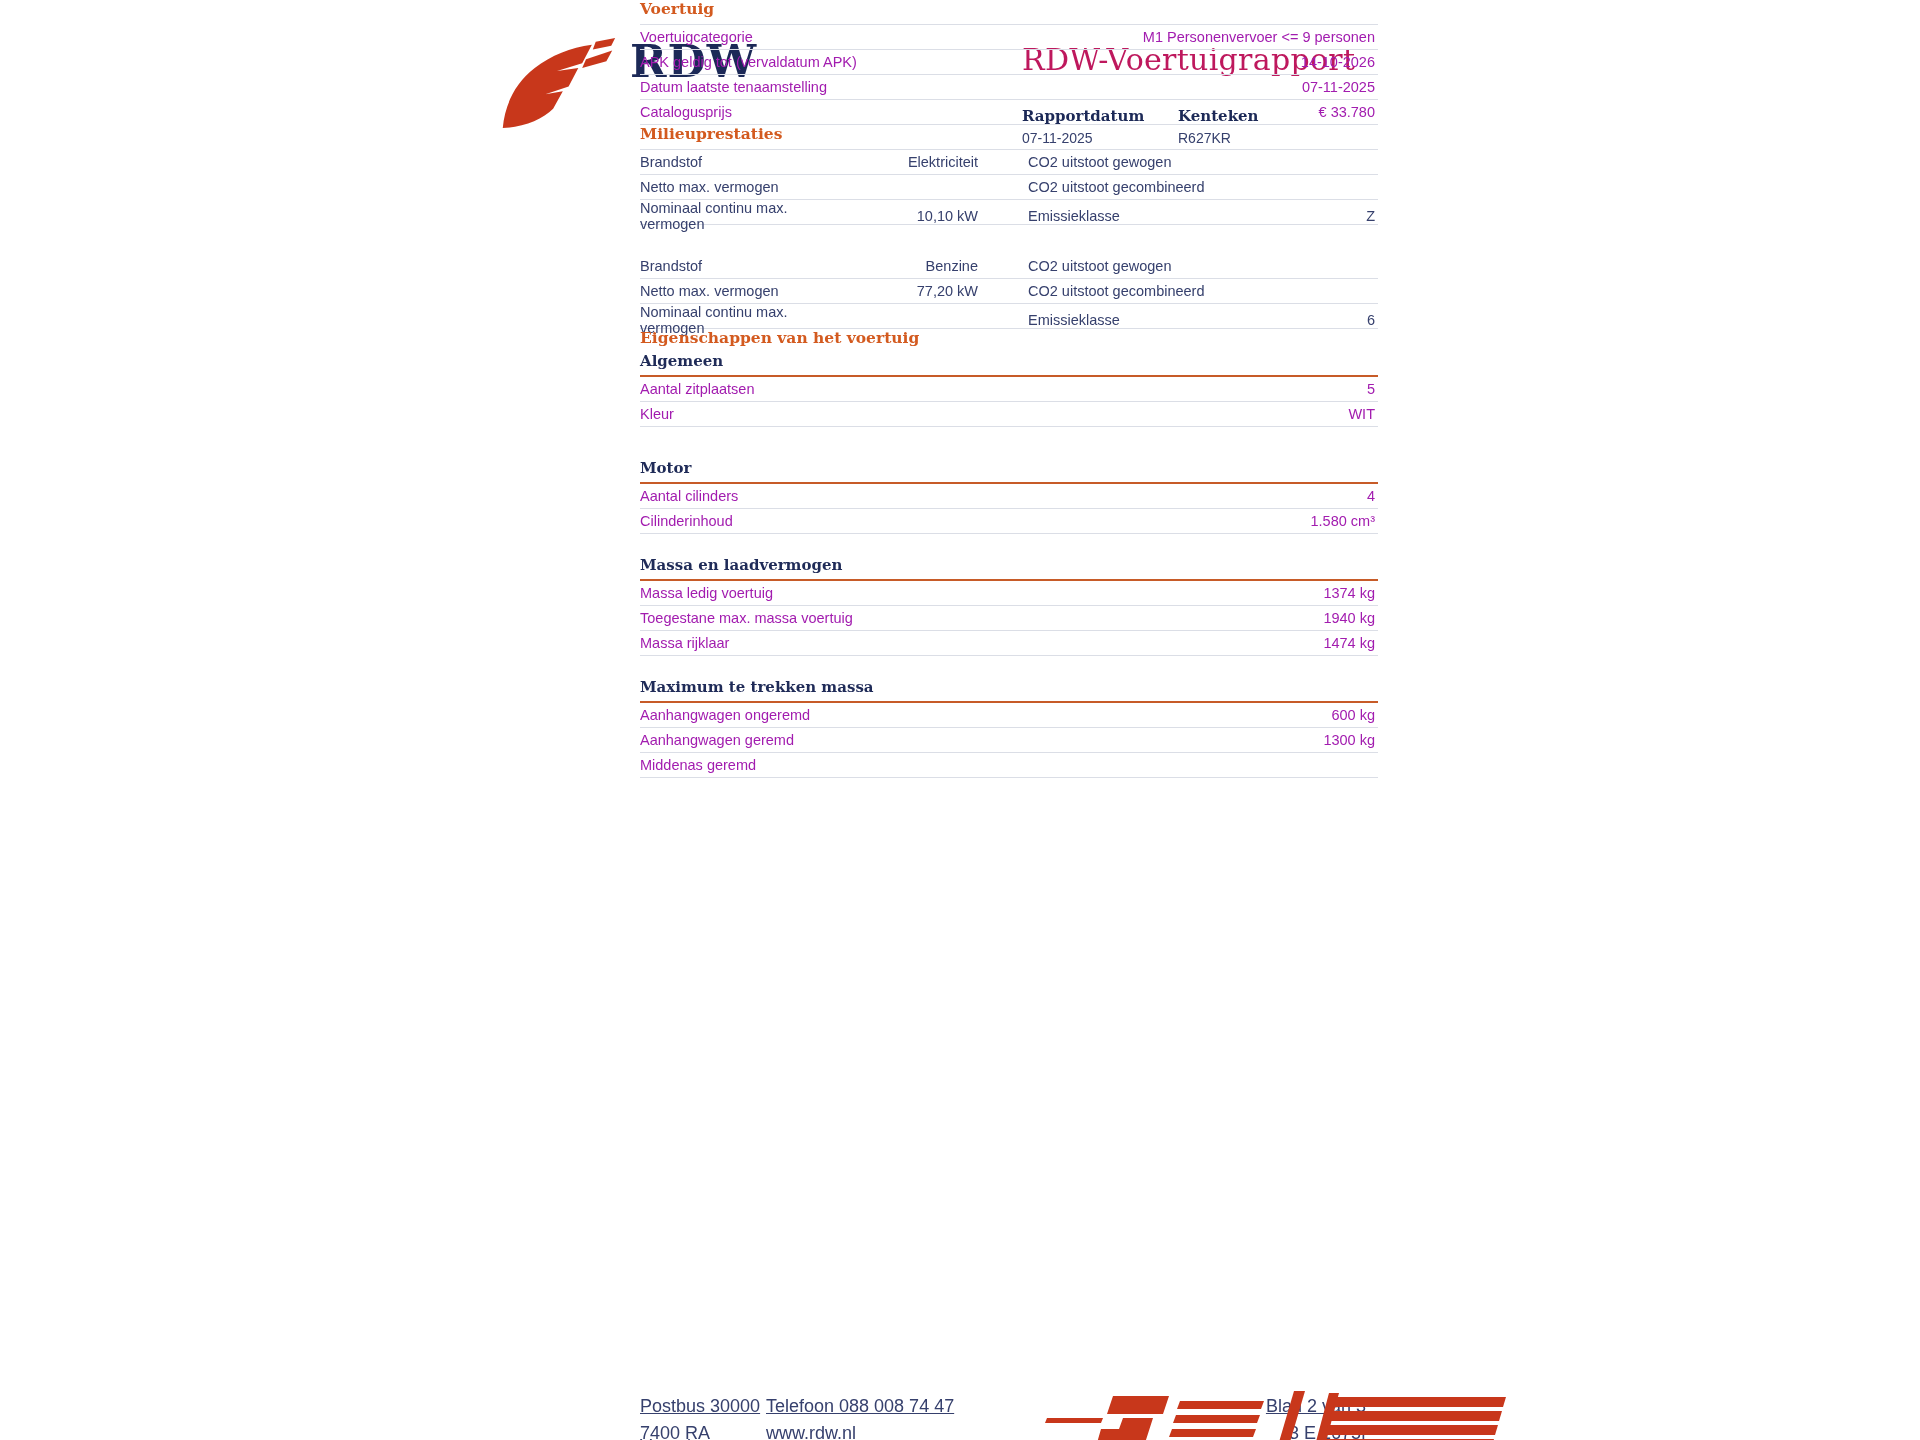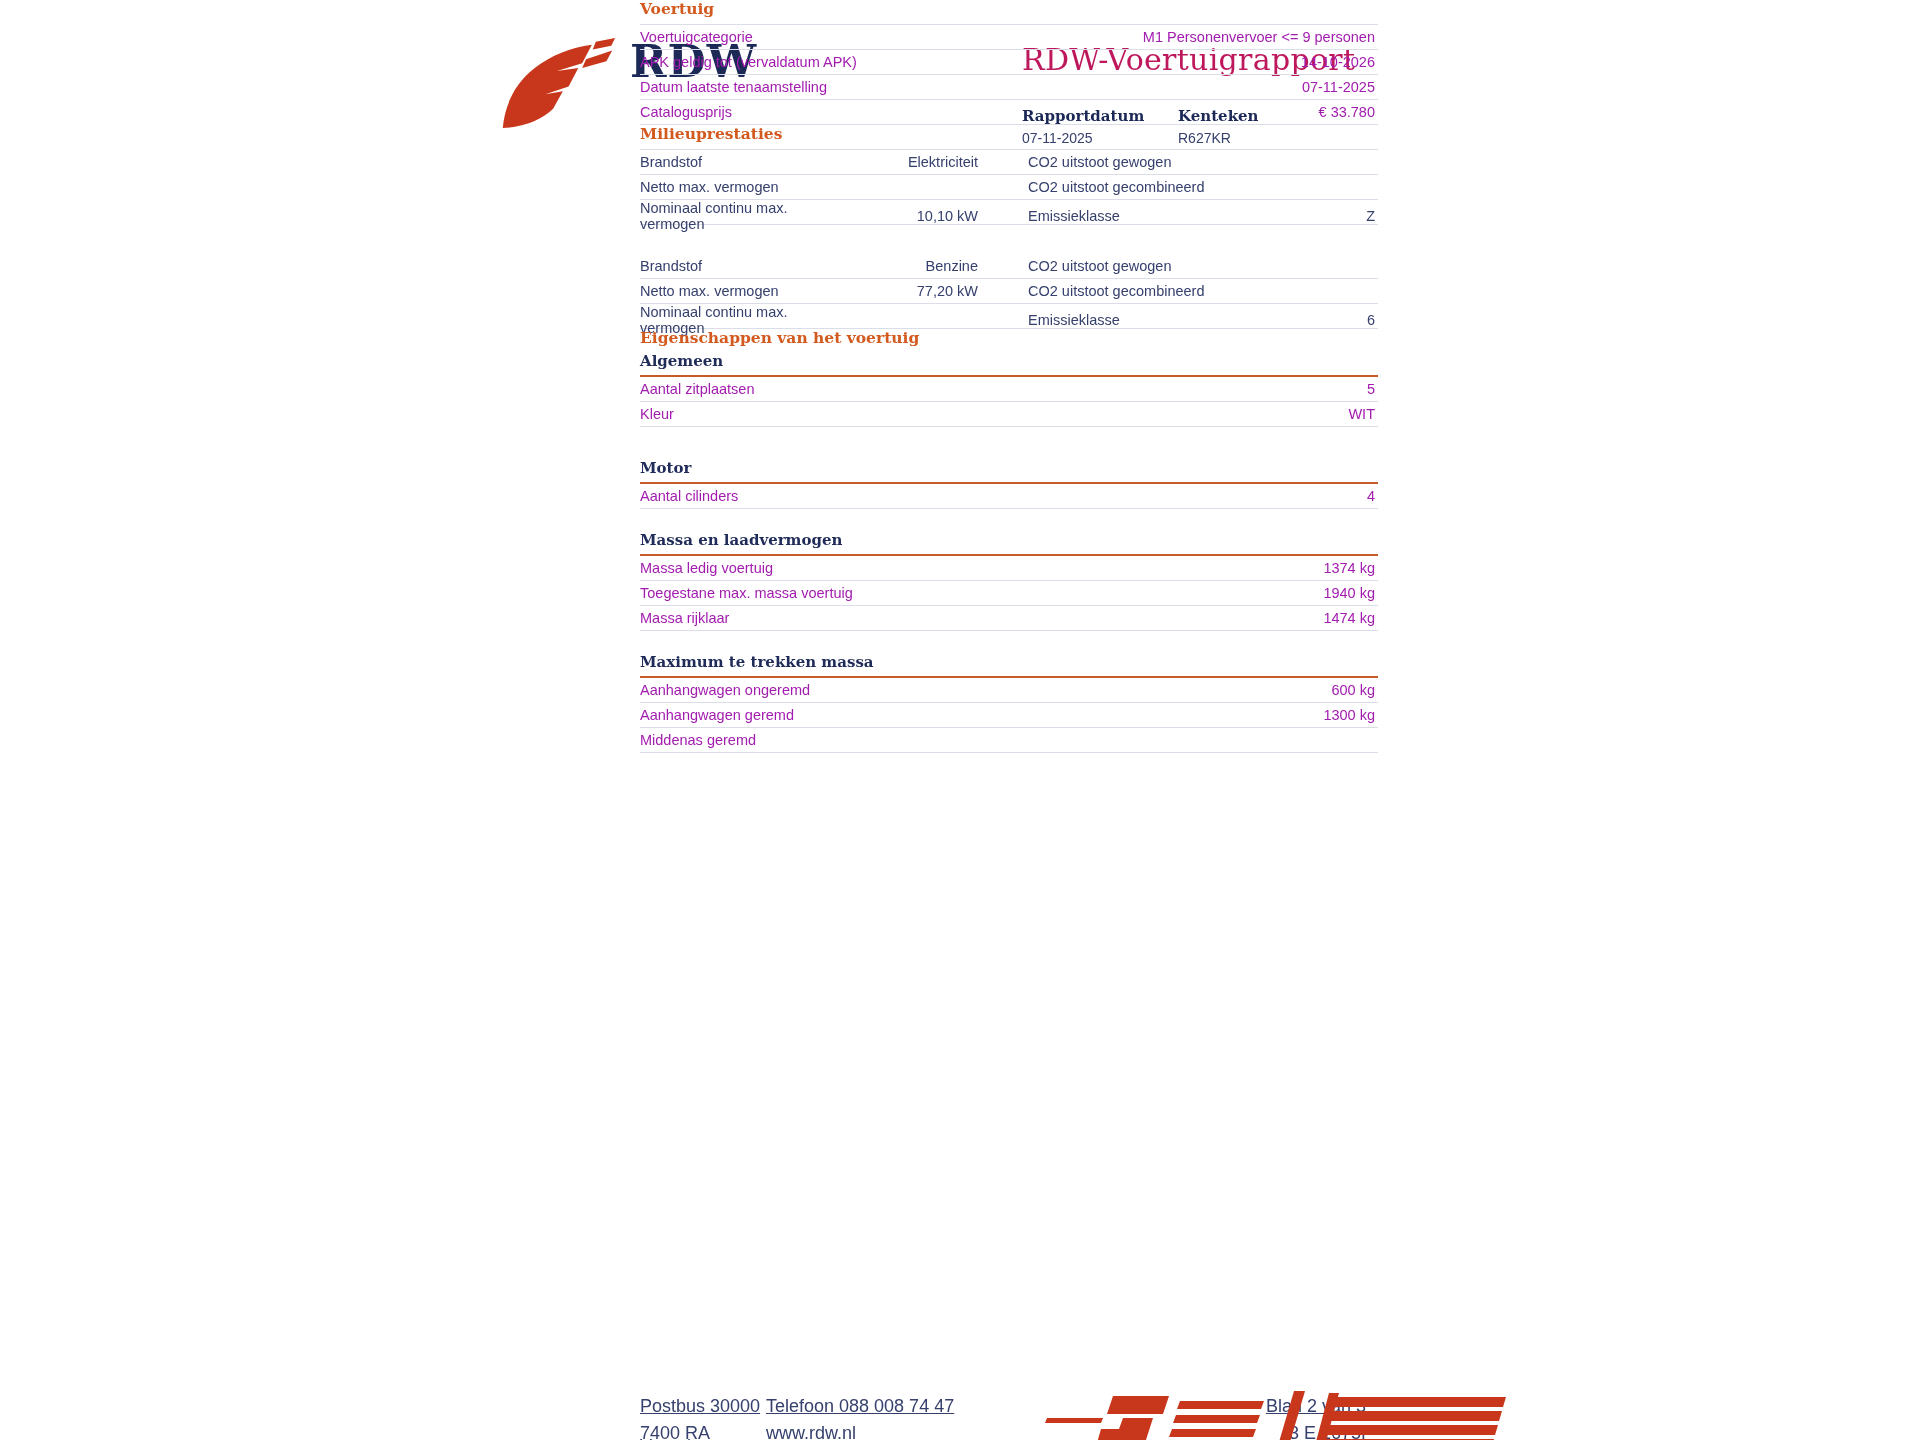--- a/index.html
+++ b/index.html
@@ -202,20 +202,24 @@
         <span class="label">Kleur</span>
         <span class="value">WIT</span>
       </div>
     </div>
 
     <div class="subsection sub-motor">
       <h3>Motor</h3>
       <div class="row">
         <span class="label">Aantal cilinders</span>
         <span class="value">4</span>
+      </div>
+      <div class="row">
+        <span class="label">Cilinderinhoud</span>
+        <span class="value">1.580 cm³</span>
       </div>
     </div>
 
     <div class="subsection sub-massa">
       <h3>Massa en laadvermogen</h3>
       <div class="row">
         <span class="label">Massa ledig voertuig</span>
         <span class="value">1374 kg</span>
       </div>
       <div class="row">

